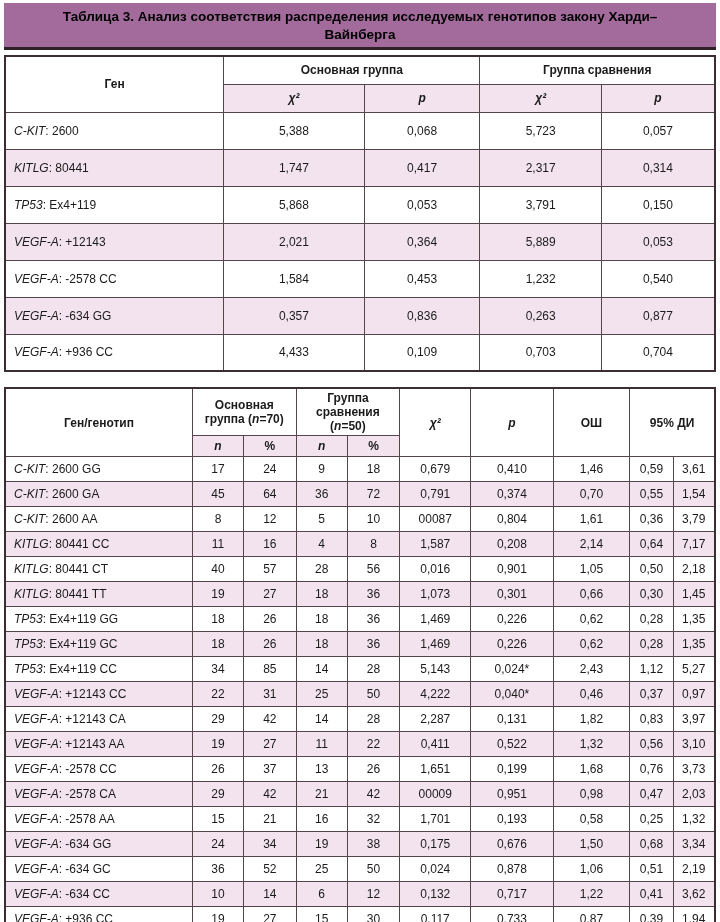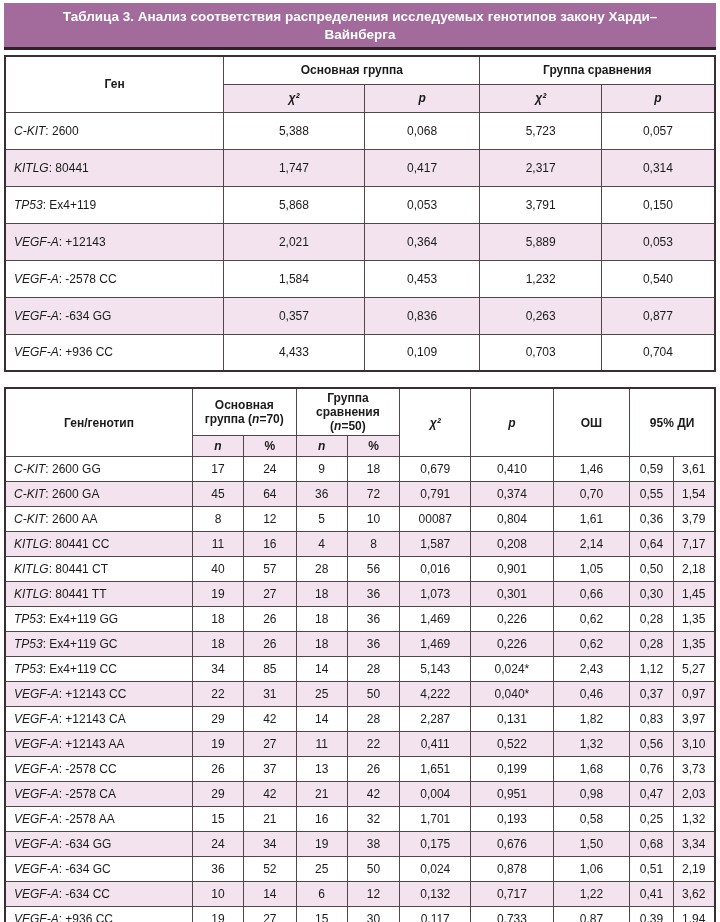--- a/index.html
+++ b/index.html
@@ -4,21 +4,21 @@
 <style>
   * { box-sizing: border-box; margin: 0; padding: 0; }
   html, body { width: 720px; background: #ffffff; }
   body {
     font-family: "Liberation Sans", sans-serif;
     color: #1b1b1b;
     padding: 3px 4px 4px 4px;
   }
   .title-bar {
     background: #a26b9b;
-    color: #ffffff;
+    color: #000000;
     font-weight: bold;
     font-size: 13.5px;
     line-height: 1.3;
     text-align: center;
     padding: 5px 28px 4px 28px;
     border-bottom: 3px solid #2e2228;
   }
   .gap-small { height: 5px; }
   .gap-big { height: 15px; }
   table {
@@ -317,21 +317,21 @@
           <td>1,68</td>
           <td>0,76</td>
           <td>3,73</td>
         </tr>
         <tr class="alt">
           <td class="gene"><i>VEGF-A</i><span>: -2578 CA</span></td>
           <td>29</td>
           <td>42</td>
           <td>21</td>
           <td>42</td>
-          <td>0,004</td>
+          <td>00009</td>
           <td>0,951</td>
           <td>0,98</td>
           <td>0,47</td>
           <td>2,03</td>
         </tr>
         <tr>
           <td class="gene"><i>VEGF-A</i><span>: -2578 AA</span></td>
           <td>15</td>
           <td>21</td>
           <td>16</td>

